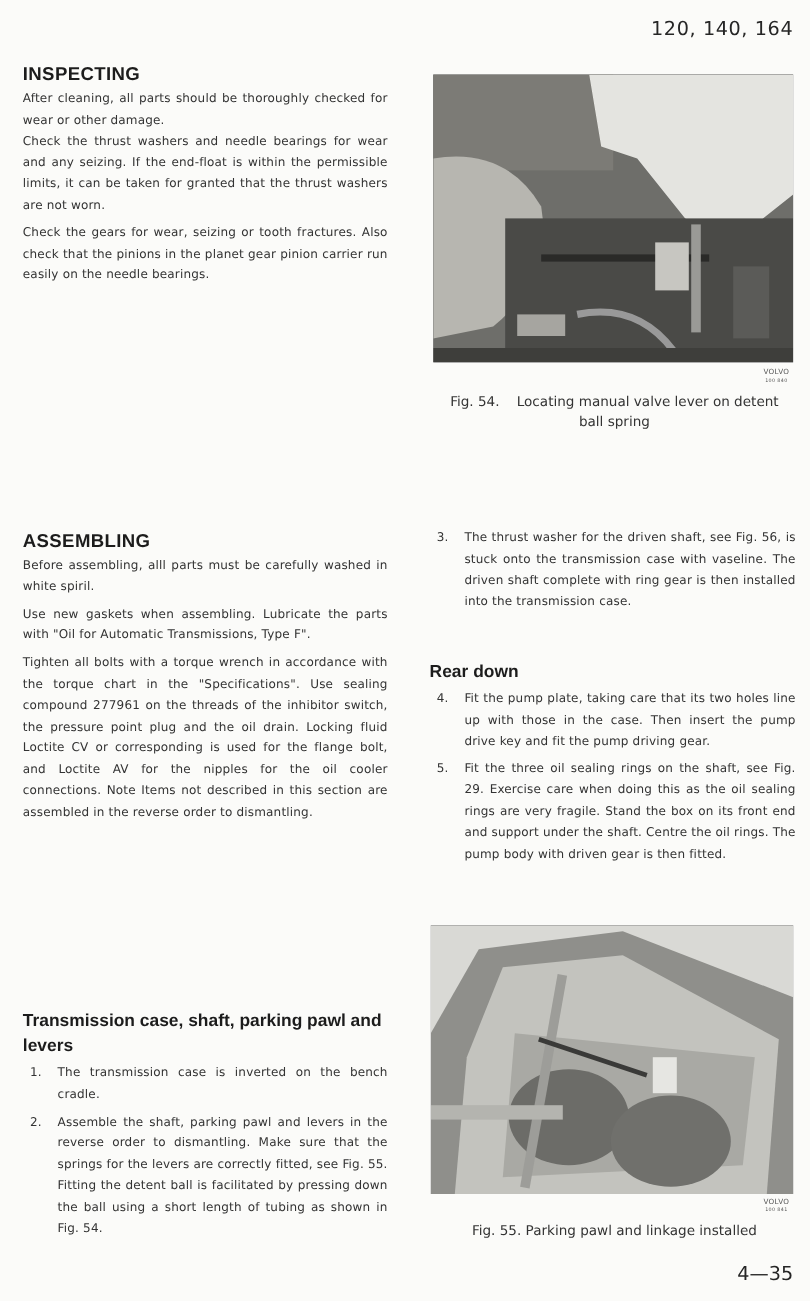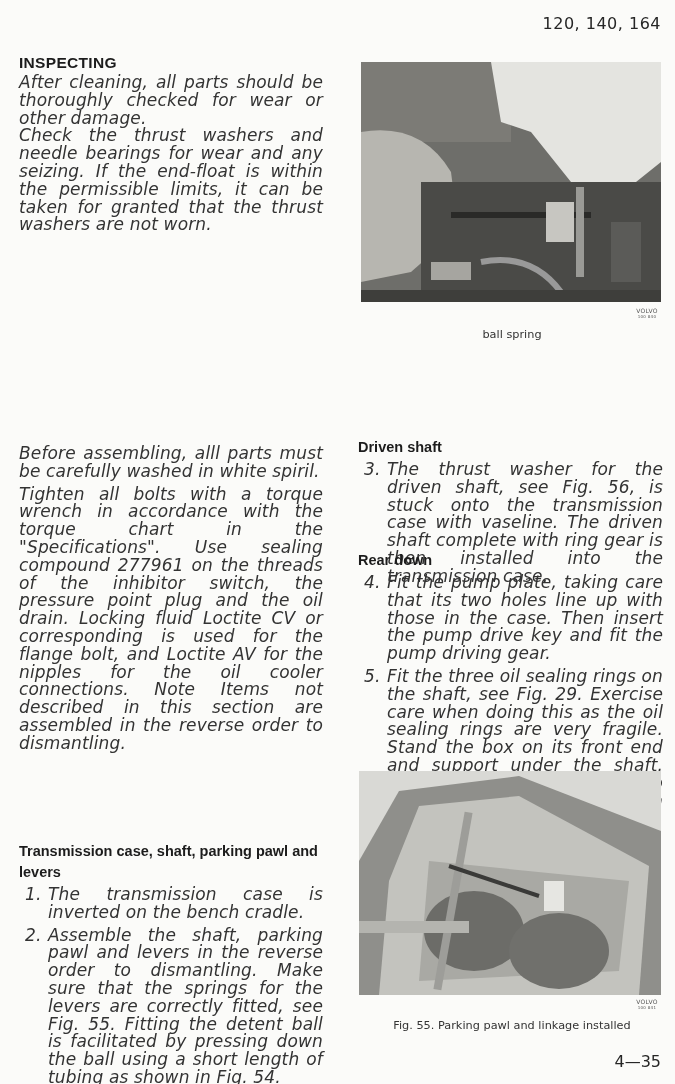--- a/index.html
+++ b/index.html
@@ -18,23 +18,22 @@
     right: 14px; top: 1052px; font-size: 16px; color: #262626;
   }
   h2 {
     margin: 0; font-weight: bold; color: #1c1c1c;
     font-family: Liberation Sans, sans-serif;
   }
   .h-caps { font-size: 15.5px; letter-spacing: 0.3px; }
   .h-sub { font-size: 14.5px; line-height: 21px; }
   p { margin: 0; }
   .body {
-    font-size: 17px; line-height: 17.8px; text-align: justify; color: #333;
+    font-size: 10px; line-height: 17.8px; text-align: justify; color: #333;
     letter-spacing: 0.15px;
-    font-style: italic;
   }
   .para { margin-bottom: 5px; }
   .col-left { left: 19px; width: 304px; }
   .col-right { left: 358px; width: 305px; }
   ol.steps { list-style: none; margin: 0; padding: 0; }
   ol.steps li { display: flex; margin-bottom: 5px; }
   ol.steps .num { width: 29px; flex: none; text-align: left; padding-left: 6px; box-sizing: border-box; }
   ol.steps .txt { flex: 1; text-align: justify; }
   .figure {
     position: absolute; overflow: hidden;
@@ -52,26 +51,29 @@
 </head>
 <body>
 
 <div class="abs page-header">120, 140, 164</div>
 
 <section class="abs col-left" style="top:54px;">
   <h2 class="h-caps">INSPECTING</h2>
   <div class="body" style="margin-top:2px;">
     <p>After cleaning, all parts should be thoroughly checked for wear or other damage.</p>
     <p class="para">Check the thrust washers and needle bearings for wear and any seizing. If the end-float is within the permissible limits, it can be taken for granted that the thrust washers are not worn.</p>
+    <p>Check the gears for wear, seizing or tooth fractures. Also check that the pinions in the planet gear pinion carrier run easily on the needle bearings.</p>
   </div>
 </section>
 
 <section class="abs col-left" style="top:443px;">
+  <h2 class="h-caps">ASSEMBLING</h2>
   <div class="body" style="margin-top:2px;">
     <p class="para">Before assembling, alll parts must be carefully washed in white spiril.</p>
+    <p class="para">Use new gaskets when assembling. Lubricate the parts with "Oil for Automatic Transmissions, Type F".</p>
     <p>Tighten all bolts with a torque wrench in accordance with the torque chart in the "Specifications". Use sealing compound 277961 on the threads of the inhibitor switch, the pressure point plug and the oil drain. Locking fluid Loctite CV or corresponding is used for the flange bolt, and Loctite AV for the nipples for the oil cooler connections. Note Items not described in this section are assembled in the reverse order to dismantling.</p>
   </div>
 </section>
 
 <section class="abs col-left" style="top:841px;">
   <h2 class="h-sub">Transmission case, shaft, parking pawl and levers</h2>
   <ol class="steps body" style="margin-top:3px;">
     <li>
       <span class="num">1.</span>
       <span class="txt">The transmission case is inverted on the bench cradle.</span>
@@ -97,25 +99,25 @@
     <rect x="70" y="200" width="40" height="18" fill="#a6a5a0"></rect>
     <path d="M120 200 Q170 190 200 230" stroke="#999" stroke-width="6" fill="none"></path>
     <rect x="0" y="228" width="300" height="12" fill="#3e3e3b"></rect>
   </svg>
 </div>
 <div class="credit" style="left:632px; top:308px; width:30px;">
   <div>VOLVO</div>
   <div style="font-size:4px;">100 840</div>
 </div>
 <div class="caption" style="left:362px; top:326px; width:300px;">
+  <div style="white-space:pre;">Fig. 54.    Locating manual valve lever on detent</div>
   <div>ball spring</div>
 </div>
 
 <section class="abs col-right" style="top:437px;">
-  <h2 class="h-sub">Driven shaft</h2>
   <ol class="steps body" style="margin-top:3px;">
     <li>
       <span class="num">3.</span>
       <span class="txt">The thrust washer for the driven shaft, see Fig. 56, is stuck onto the transmission case with vaseline. The driven shaft complete with ring gear is then installed into the transmission case.</span>
     </li>
   </ol>
 </section>
 
 <section class="abs col-right" style="top:550px;">
   <h2 class="h-sub">Rear down</h2>

